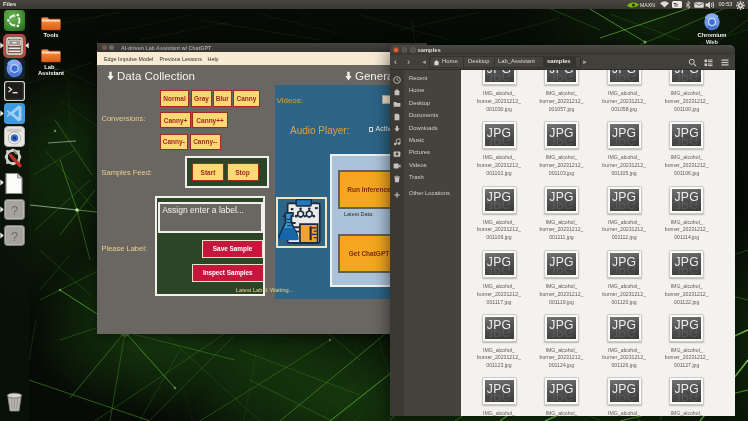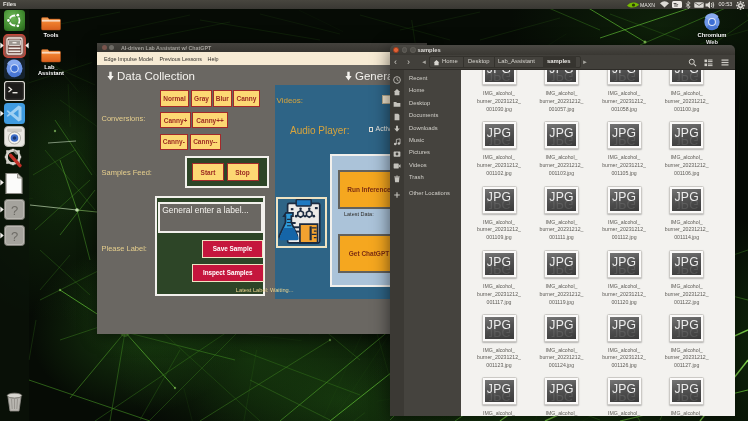--- a/index.html
+++ b/index.html
@@ -390,21 +390,21 @@
 <div class="a" style="left:87.5px;top:113.2px;width:84px;height:32px;background:#2d4527;border:2px solid #f2f0ec;"></div>
 <div class="a" style="left:95px;top:120px;width:32px;height:18px;background:#fdd873;border:1.5px solid #a3292a;display:flex;align-items:center;justify-content:center;">
       <span style="font-size:6.5px;font-weight:bold;color:#9c2a22;">Start</span>
     </div>
 <div class="a" style="left:129.5px;top:120px;width:32px;height:18px;background:#fdd873;border:1.5px solid #a3292a;display:flex;align-items:center;justify-content:center;">
       <span style="font-size:6.5px;font-weight:bold;color:#9c2a22;">Stop</span>
     </div>
 <div class="tx" style="left:4.5px;top:125px;font-size:7.5px;color:#e6cf8d;">Samples Feed:</div>
 <div class="a" style="left:58px;top:153.3px;width:109.5px;height:100px;background:#2d4527;border:2.5px solid #f2f0ec;"></div>
 <div class="a" style="left:61.2px;top:159.3px;width:105px;height:30.5px;background:#6a6762;border:2px solid #f2f0ec;">
-      <div class="tx" style="left:2px;top:1px;font-size:8.5px;color:#f5f3ef;">General enter a label...</div>
+      <div class="tx" style="left:2px;top:1px;font-size:8.5px;color:#f5f3ef;">Assign enter a label...</div>
     </div>
 <div class="tx" style="left:4.5px;top:200.5px;font-size:7.5px;color:#e6cf8d;">Please Label:</div>
 <div class="a" style="left:104.8px;top:196.6px;width:61.5px;height:18.5px;background:#c5163d;border:1.5px solid #efe3c2;display:flex;align-items:center;justify-content:center;">
       <span style="font-size:6.4px;font-weight:bold;color:#fff;">Save Sample</span>
     </div>
 <div class="a" style="left:95px;top:220.7px;width:71.5px;height:18.5px;background:#c5163d;border:1.5px solid #efe3c2;display:flex;align-items:center;justify-content:center;">
       <span style="font-size:6.3px;font-weight:bold;color:#fff;">Inspect Samples</span>
     </div>
 <div class="tx" style="right:133.5px;top:243.5px;font-size:5.7px;color:#ecd48e;">Latest Label: Waiting...</div>
 <div class="a" style="left:178.5px;top:154px;width:51.5px;height:50.5px;background:#2e6486;border:2.5px solid #efe3c2;">

